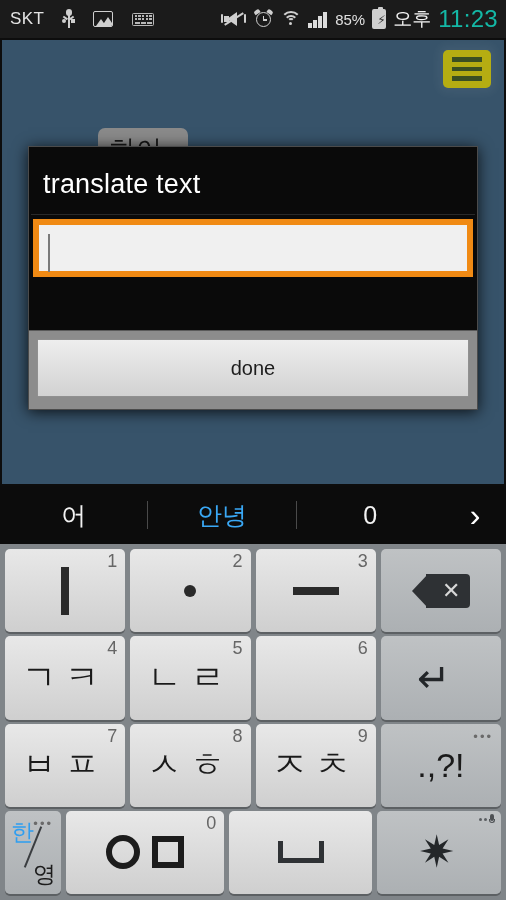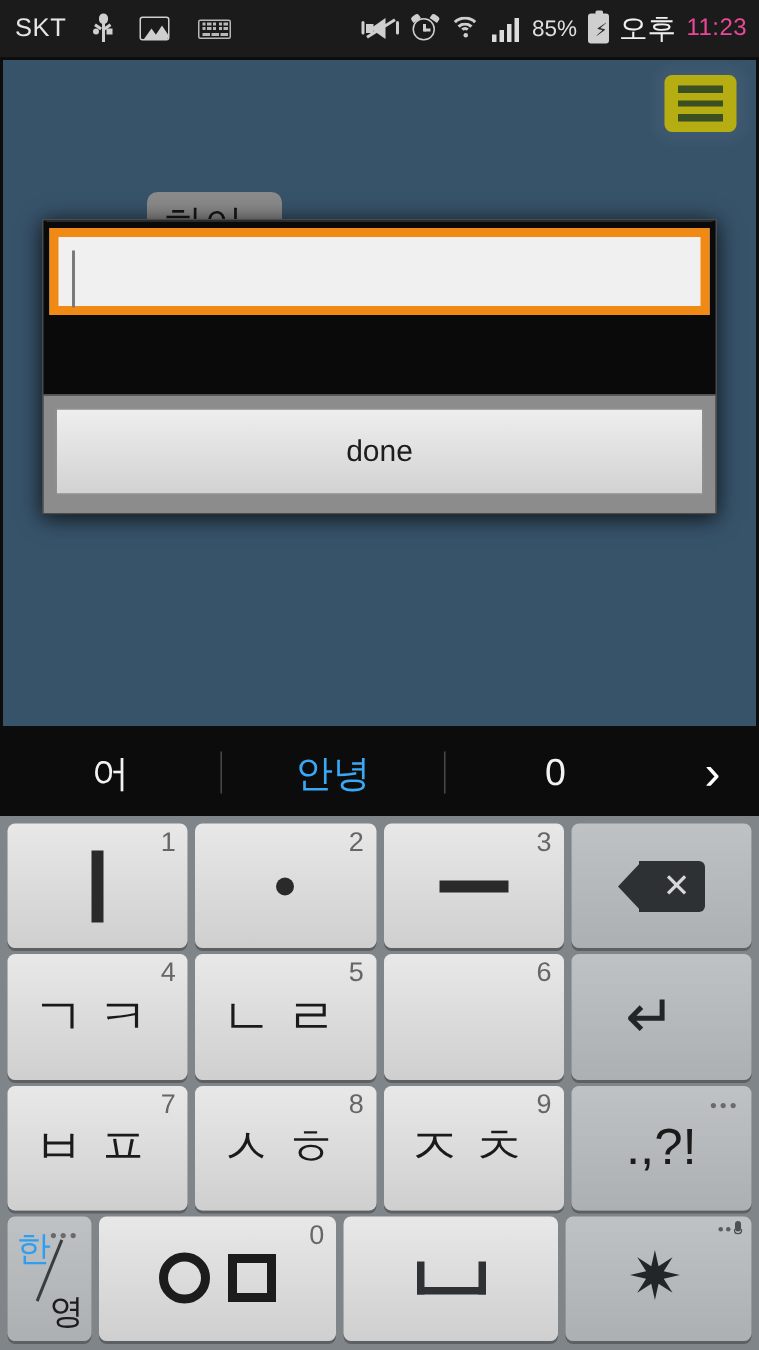--- a/index.html
+++ b/index.html
@@ -13,21 +13,21 @@
 
   
   .statusbar {
     position:absolute; left:0; top:0; width:506px; height:38px;
     background:#1b1b1b; display:flex; align-items:center;
     padding: 0 8px 0 10px; color:#d8d8d8;
   }
   .sb-left { display:flex; align-items:center; gap:19px; flex:0 0 auto; }
   .sb-right { display:flex; align-items:center; gap:7px; margin-left:auto; }
   .sb-carrier { font-size:17px; letter-spacing:.4px; color:#e4e4e4; }
-  .sb-time { font-size:16px; color:#ec4899; letter-spacing:.3px; }
+  .sb-time { font-size:24px; color:#14b8a6; letter-spacing:.3px; }
   .sb-ampm { font-size:19px; color:#f0f0f0; }
   .sb-pct { font-size:15px; color:#e0e0e0; }
   .ico { display:inline-block; position:relative; }
 
   
   .ico-usb { width:11px; height:20px; }
   .ico-usb .stem{position:absolute;left:5px;top:3px;width:1.6px;height:16px;background:#cfcfcf;}
   .ico-usb .head{position:absolute;left:2.5px;top:0;width:6.5px;height:6.5px;border-radius:50%;background:#cfcfcf;}
   .ico-usb .b1{position:absolute;left:0px;top:8px;width:5px;height:1.6px;background:#cfcfcf;transform:rotate(35deg);}
   .ico-usb .b2{position:absolute;left:6px;top:8px;width:5px;height:1.6px;background:#cfcfcf;transform:rotate(-35deg);}
@@ -287,20 +287,21 @@
     <div class="bubble one">
       <div>하이</div>
       <div>Hai</div>
     </div>
     <div class="bubble two">
       <div>반가워요</div>
     </div>
   </div>
 
   <div class="dialog">
+    <div class="dlg-title">translate text</div>
     <div class="dlg-divider"></div>
     <div class="dlg-field-wrap">
       <div class="dlg-input">
         <span class="dlg-caret"></span>
       </div>
     </div>
     <div class="dlg-buttons">
       <div class="dlg-btn">done</div>
     </div>
   </div>

